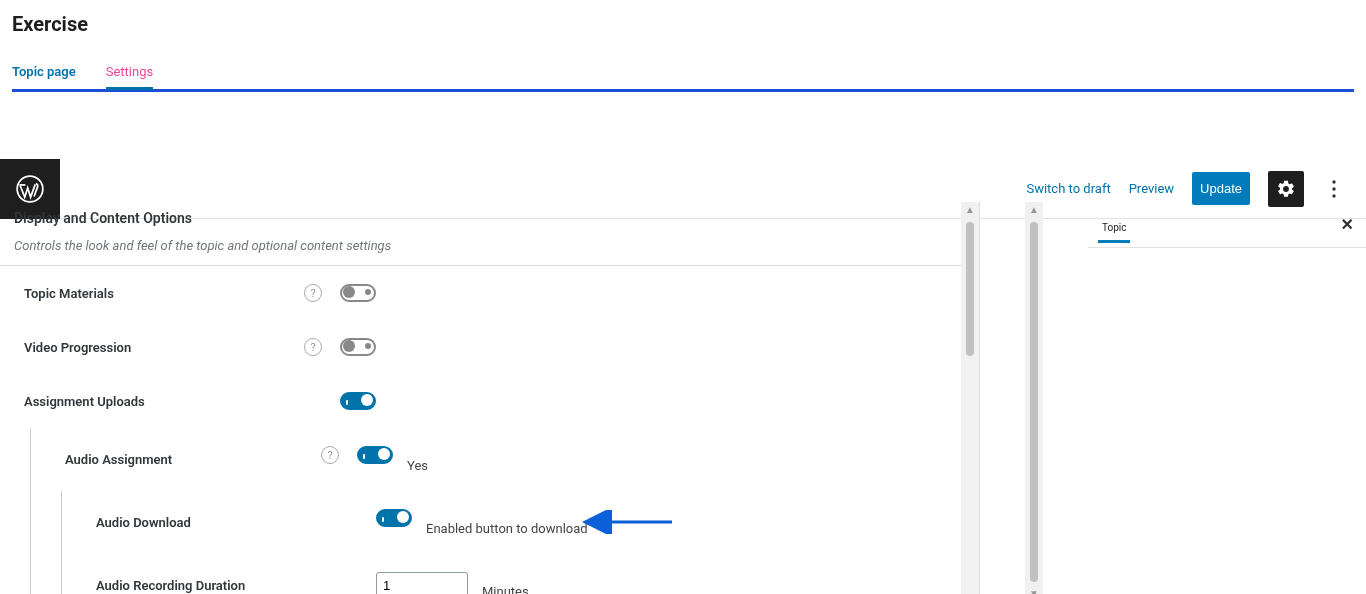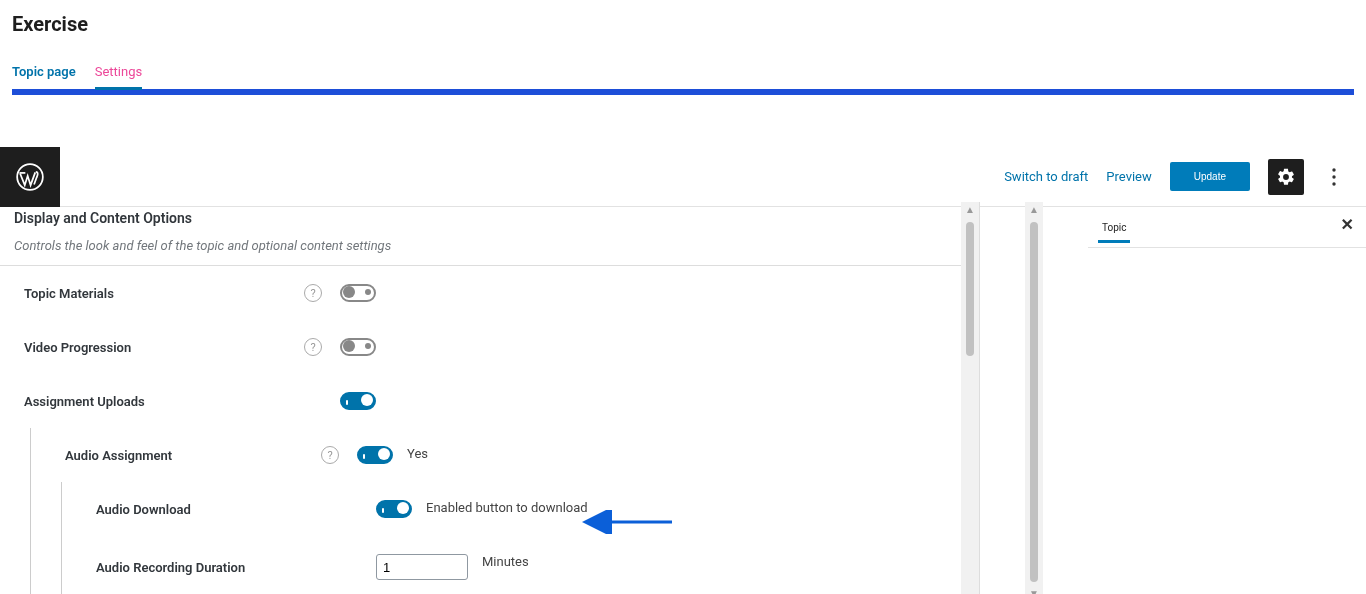--- a/index.html
+++ b/index.html
@@ -1,32 +1,32 @@
 <!DOCTYPE html>
 <html><head>
 <meta charset="utf-8">
 <style>
   * { box-sizing: border-box; margin: 0; padding: 0; }
   body { font-family: -apple-system, BlinkMacSystemFont, "Segoe UI", Roboto, Oxygen, sans-serif; font-size: 13px; color: #1e1e1e; background: #fff; width: 1366px; height: 594px; overflow: hidden; position: relative; }
 
   .page-header { padding: 12px 12px 0 12px; }
   .page-title { font-size: 20px; font-weight: 700; color: #1e1e1e; margin-bottom: 18px; }
 
-  .top-tabs { display: flex; border-bottom: 6px solid #1d4ed8; gap: 19px; padding-left: 0; }
+  .top-tabs { display: flex; border-bottom: 3px solid #1d4ed8; gap: 30px; padding-left: 0; }
   .top-tab { padding: 10px 0; cursor: pointer; font-size: 13px; }
   .top-tab.active-blue { color: #0073aa; font-weight: 600; }
   .top-tab.active-underline { color: #ec4899; font-weight: 400; position: relative; }
   .top-tab.active-underline::after { content:""; position:absolute; left:0; right:0; bottom:-1px; height:3px; background:#0073aa; }
 
   .editor-shell { position: absolute; top: 142px; left: 0; right: 0; bottom: 0; }
-  .wp-bar { position: absolute; top: 5px; left: 0; right: 0; height: 60px; background: #fff; border-bottom: 1px solid #e2e2e2; display: flex; align-items: center; }
+  .wp-bar { position: absolute; top: 17px; left: 0; right: 0; height: 60px; background: #fff; border-bottom: 1px solid #e2e2e2; display: flex; align-items: center; }
   .wp-logo { width: 60px; height: 60px; background: #1e1e1e; display:flex; align-items:center; justify-content:center; }
   .wp-bar-right { margin-left: auto; display:flex; align-items:center; gap:18px; padding-right: 20px; }
   .wp-link { color: #0073aa; font-size: 13px; cursor:pointer; }
-  .wp-update { background: #007cba; color:#fff; border:none; padding: 9px 24px; font-size:10px; cursor:pointer; border-radius:2px; }
+  .wp-update { background: #007cba; color:#fff; border:none; padding: 9px 8px; font-size:13px; cursor:pointer; border-radius:2px; }
   .wp-gear { width: 36px; height:36px; background:#1e1e1e; display:flex; align-items:center; justify-content:center; cursor:pointer; border-radius:2px; }
   .wp-more { width:24px; height:36px; display:flex; align-items:center; justify-content:center; cursor:pointer; }
 
   .editor-body { position:absolute; top:60px; left:0; right:0; bottom:0; display:flex;gap:45px; }
   .main-panel { flex:1; position:relative; overflow:hidden; border-right:1px solid #ddd; }
   .main-scroll-wrap { position:absolute; top:0; bottom:0; left:0; right:18px; overflow:hidden; }
   .scrollbar-fake { position:absolute; top:0; bottom:0; right:0; width:18px; background:#f1f1f1; }
   .scrollbar-fake::before { content:""; display:block; width:8px; height:134px; background:#c1c1c1; margin:20px auto 0 auto; border-radius:4px; }
   .scrollbar-arrow-up { position:absolute; top:2px; left:4px; font-size:10px; color:#999; }
   .scrollbar-arrow-down { position:absolute; bottom:-5px; left:4px; font-size:10px; color:#999; }
@@ -42,21 +42,21 @@
   .help-ic { display:inline-flex; width:18px; height:18px; border:1.5px solid #aaa; border-radius:50%; align-items:center; justify-content:center; color:#999; font-size:11px; margin-right:18px; }
 
   .toggle { width:36px; height:18px; border-radius:12px; position:relative; cursor:pointer; display:inline-block; }
   .toggle-off { background:#fff; border:2px solid #888; }
   .toggle-off::before { content:""; position:absolute; left:1px; top:0px; width:12px; height:12px; border-radius:50%; background:#888; }
   .toggle-off::after { content:""; position:absolute; right:3px; top:3px; width:6px; height:6px; border-radius:50%; background:#888; }
   .toggle-on { background:#0073aa; border:2px solid #0073aa; }
   .toggle-on::before { content:""; position:absolute; right:1px; top:0px; width:12px; height:12px; border-radius:50%; background:#fff; }
   .toggle-on::after { content:""; position:absolute; left:4px; top:5.5px; width:1.5px; height:5px; background:#fff; border-radius:1px; }
 
-  .opt-desc { margin-left:14px; font-size:13px; color:#444; }
+  .opt-desc { margin-left:14px; font-size:13px; color:#444;margin-top:12px; }
 
   .sub-tree { border-left:1px solid #ccc; margin-left:30px; }
   .sub-tree .option-row .label { padding-left:10px; }
 
   .num-input { width:92px; height:26px; border:1px solid #8f98a1; border-radius:3px; padding:0 6px; font-size:13px; }
 
   .annot-arrow { position:absolute; }
 
   .right-panel { width:278px; position:relative; }
   .right-tab-row { display:flex; align-items:center; border-bottom:1px solid #e2e2e2; height:46px; }

